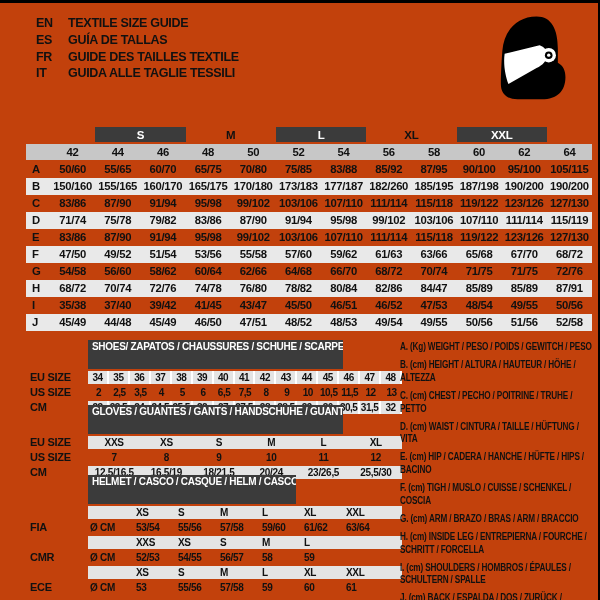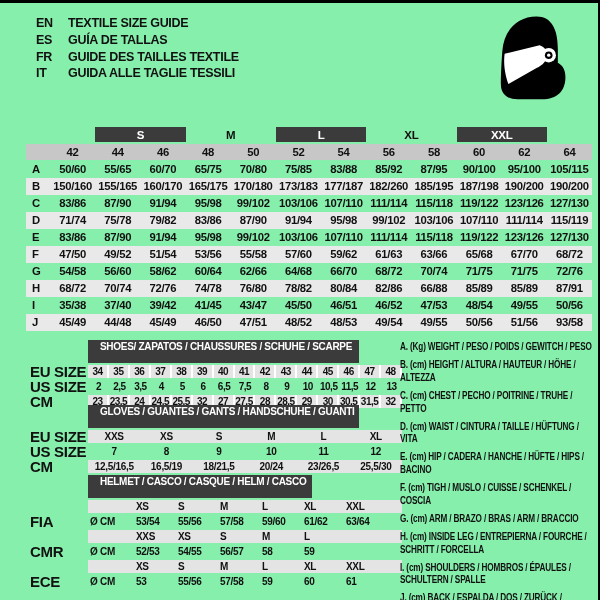--- a/index.html
+++ b/index.html
@@ -1,19 +1,19 @@
 <!DOCTYPE html>
 <html style="--dark: #3b3b3b; --hdrgray: #c7c7c7; --stripe: #e9e9e9; --lightgray: #e4e4e4;"><head>
 <meta charset="utf-8">
 <style>
   html,body{margin:0;padding:0;}
   body{width:600px;height:600px;background:#fff;color:#111;
        font-family:"Liberation Sans",sans-serif;position:relative;overflow:hidden;}
   .page{position:absolute;inset:0;width:600px;height:600px;box-sizing:border-box;
-        border-top:3px solid #000;border-right:2px solid #000;background:#86efac;}
+        border-top:3px solid #000;border-right:2px solid #000;background:#c2410c;}
 
   
   .langs{position:absolute;left:36px;top:12px;}
   .lang-row{display:flex;font-weight:bold;font-size:12.5px;line-height:16.8px;letter-spacing:-0.3px;}
   .lang-code{width:32px;flex:none;}
   
   .helmet{position:absolute;right:28px;top:10px;}
 
   
   .size-table{position:absolute;left:26px;top:124px;width:566px;font-weight:bold;
@@ -24,23 +24,23 @@
   .band.dark{background:var(--dark,#3b3b3b);color:#fff;}
   .num-row{background:var(--hdrgray,#c7c7c7);height:16px;line-height:16px;text-align:center;margin-bottom:1px;}
   .size-row{height:17px;line-height:17px;text-align:center;}
   .size-row.stripe{background:var(--stripe,#e9e9e9);}
   .letter-cell{text-align:left;padding-left:6px;}
 
   
   .mini{position:absolute;left:30px;font-size:10px;font-weight:bold;letter-spacing:-0.3px;}
   #shoes{top:337px;} #gloves{top:402px;} #helmetT{top:472px;}
   .mini-row{display:flex;margin-bottom:2px;}
-  .mini-label{width:58px;flex:none;line-height:13px;font-size:15px;}
-  .mini-title{width:247px;background:var(--dark,#3b3b3b);color:#fff;height:23px;line-height:13px;
-              padding:0 12px;white-space:nowrap;overflow:hidden;}
+  .mini-label{width:58px;flex:none;line-height:13px;font-size:11px;}
+  .mini-title{width:247px;background:var(--dark,#3b3b3b);color:#fff;height:29px;line-height:13px;
+              padding:0 4px;white-space:nowrap;overflow:hidden;}
   .helm-title{width:200px;text-align:right;}
   .mini-data{width:314px;display:grid;height:13px;line-height:13px;text-align:center;}
   .mini-data.shaded{background:var(--lightgray,#e4e4e4);}
   #shoes .mini-data{grid-template-columns:repeat(15,1fr);}
   #shoes .cell{letter-spacing:-0.5px;}
   #shoes .cell.box{background:var(--lightgray,#e4e4e4);border-right:2px solid #fff;}
   #gloves .mini-data{grid-template-columns:repeat(6,1fr);}
   .mini-data.helm{grid-template-columns:46px repeat(6,42px);text-align:left;}
   .mini-data.helm .hcell{padding-left:2px;}
 
@@ -216,21 +216,21 @@
       <div class="grid13 size-row stripe">
         <div class="letter-cell">H</div>
         <div>68/72</div>
         <div>70/74</div>
         <div>72/76</div>
         <div>74/78</div>
         <div>76/80</div>
         <div>78/82</div>
         <div>80/84</div>
         <div>82/86</div>
-        <div>66/88</div>
+        <div>84/47</div>
         <div>85/89</div>
         <div>85/89</div>
         <div>87/91</div>
       </div>
       <div class="grid13 size-row">
         <div class="letter-cell">I</div>
         <div>35/38</div>
         <div>37/40</div>
         <div>39/42</div>
         <div>41/45</div>
@@ -249,21 +249,21 @@
         <div>44/48</div>
         <div>45/49</div>
         <div>46/50</div>
         <div>47/51</div>
         <div>48/52</div>
         <div>48/53</div>
         <div>49/54</div>
         <div>49/55</div>
         <div>50/56</div>
         <div>51/56</div>
-        <div>93/58</div>
+        <div>52/58</div>
       </div>
     </div>
 
   <div class="mini" id="shoes">
       <div class="mini-row">
         <div class="mini-label"></div>
         <div class="mini-title">SHOES/ ZAPATOS / CHAUSSURES / SCHUHE / SCARPE</div>
       </div>
       <div class="mini-row">
         <div class="mini-label">EU SIZE</div>

